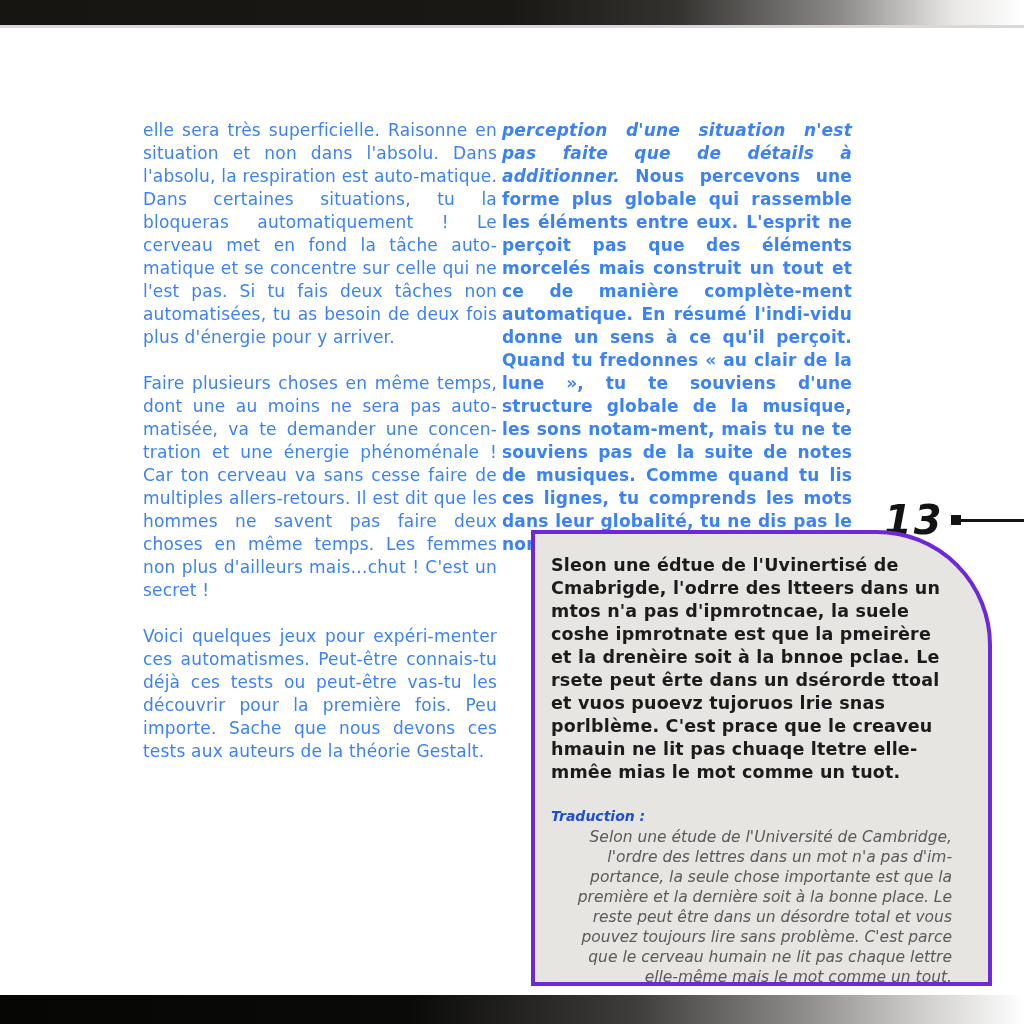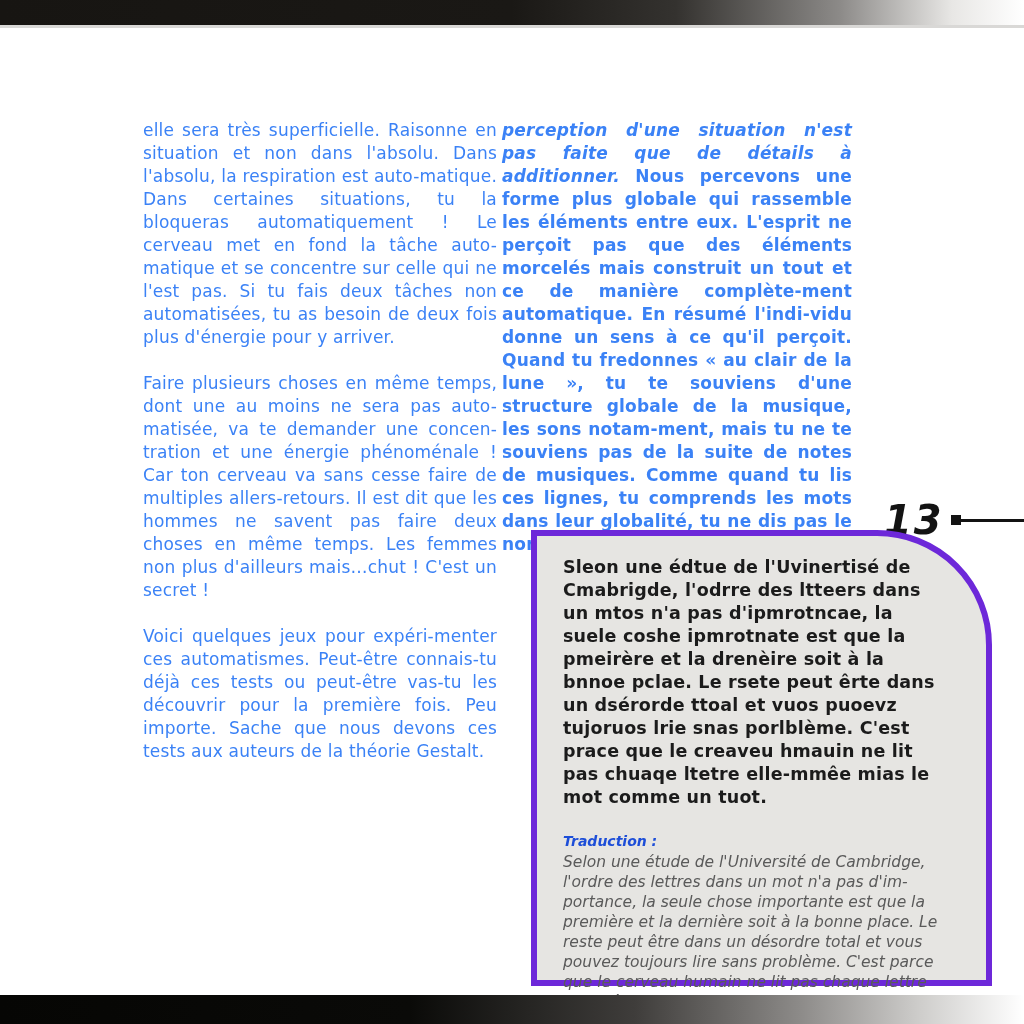--- a/index.html
+++ b/index.html
@@ -41,40 +41,41 @@
     font-size:40px; font-weight:bold; font-style:italic;
     color:#131313; line-height:1; letter-spacing:2px;
   }
   .pn-square { width:10px; height:10px; background:#131313; margin-left:7px; flex:0 0 auto; }
   .pn-line   { flex:1 1 auto; height:3px; background:#131313; }
 
   .callout {
     position:absolute; left:531px; top:530px; width:461px; height:456px;
     box-sizing:border-box;
     background:#e6e5e2;
-    border:6px solid #6d28d9;
+    border:4px solid #6d28d9;
     border-top-right-radius:115px;
-    padding:20px 36px 0 26px;
+    padding:20px 36px 0 16px;
   }
   .scrambled {
     font-weight:bold;
     font-size:17.5px; line-height:23px;
     color:#1b1b1b;
     letter-spacing:0.2px;
   }
   .trad-label {
     margin-top:24px;
     font-weight:bold; font-style:italic;
     font-size:14px; color:#1d4ed8;
   }
   .trad-text {
     margin-top:3px;
     font-style:italic;
     font-size:15.5px; line-height:20px;
     color:#5a5a5a;
+    text-align:right;
   }
   .dotted-leader {
     display:inline-block;
     width:150px; height:2px;
     border-bottom:2px dotted #8f8f8f;
     margin-left:3px;
     vertical-align:baseline;
   }
 </style>
 </head>

